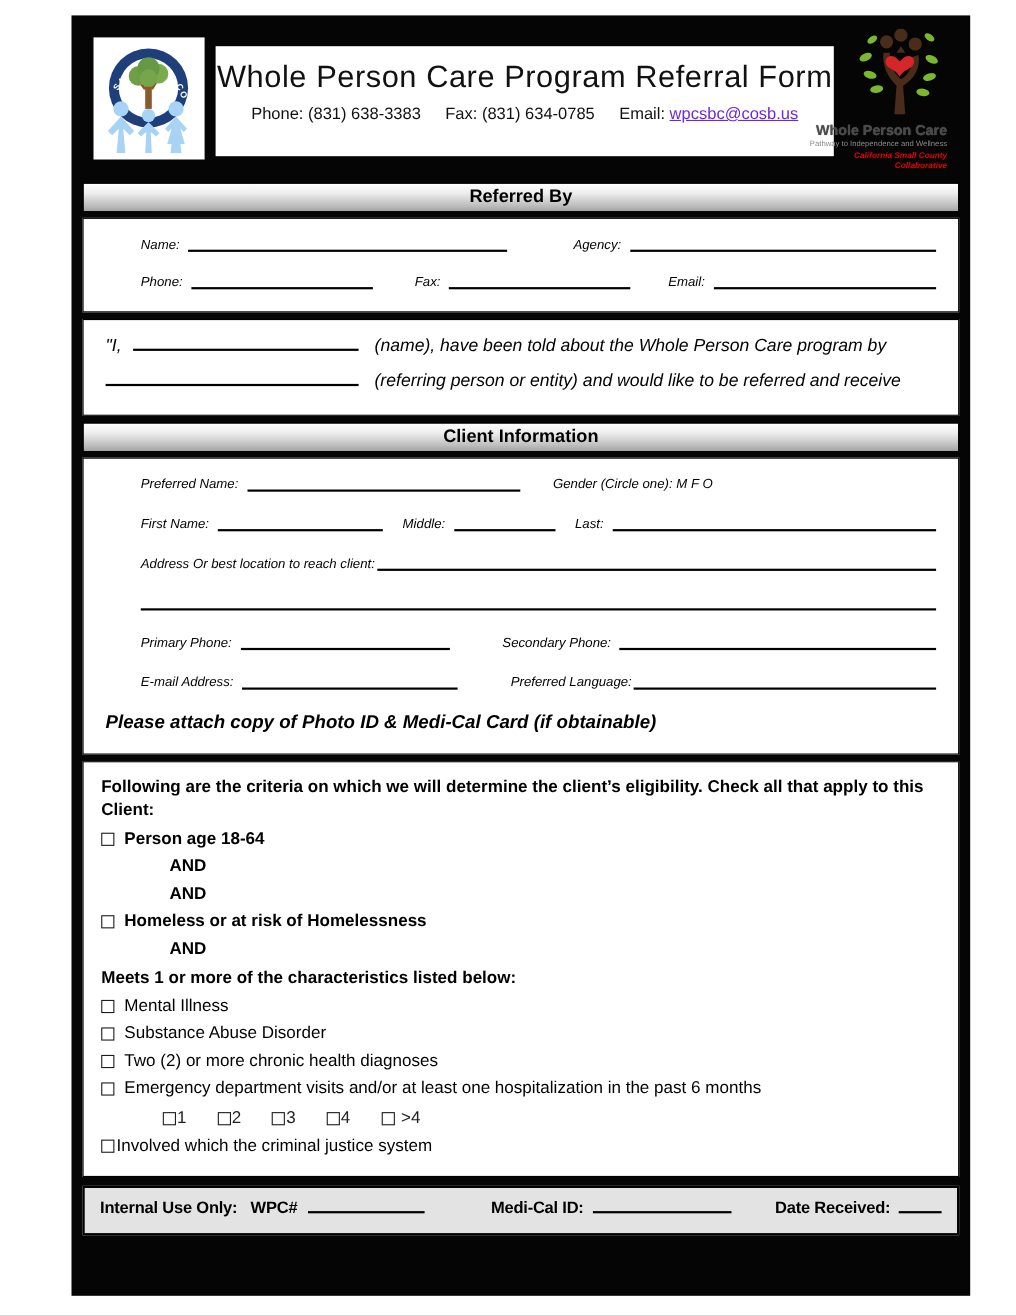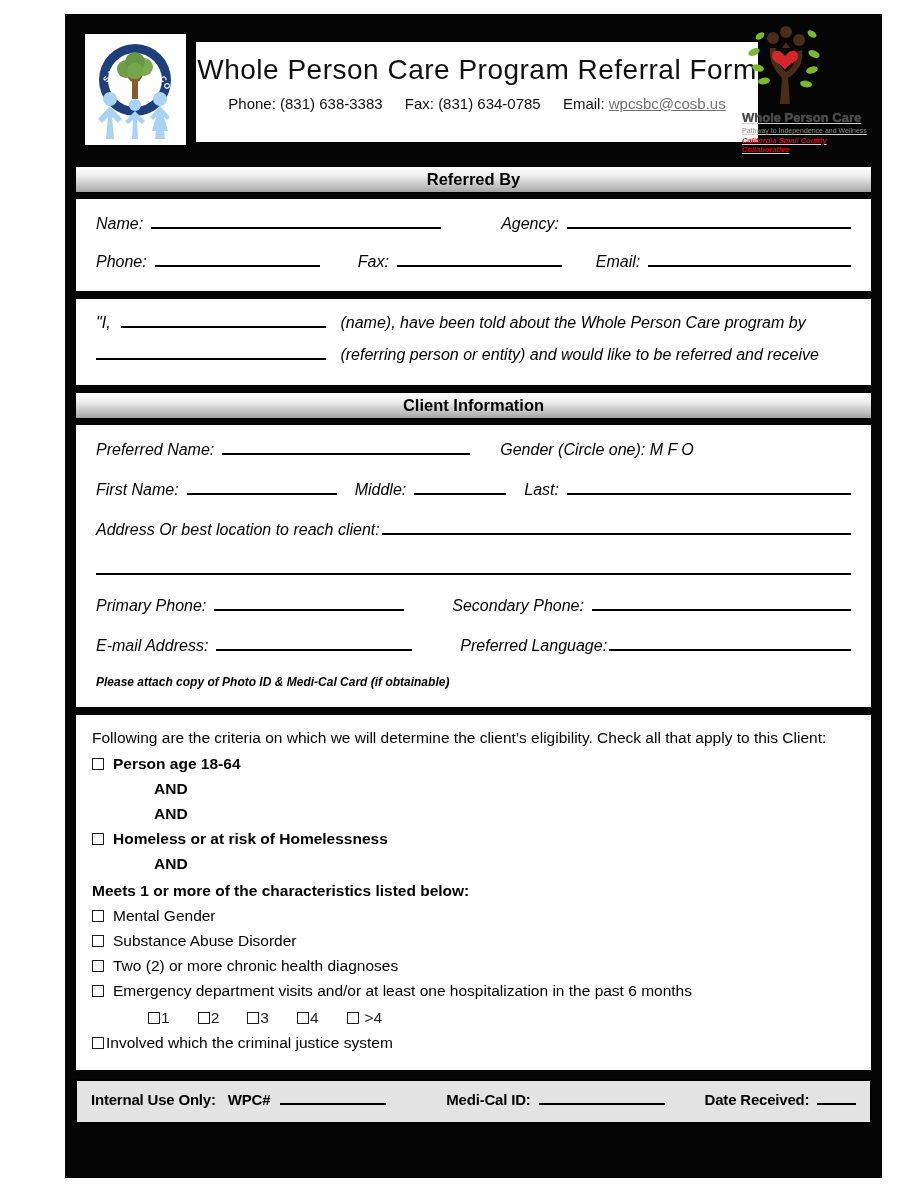--- a/index.html
+++ b/index.html
@@ -25,24 +25,24 @@
     display: flex; align-items: center; justify-content: center;
   }
   .title-box {
     position: absolute; left: 122px; top: 18px;
     width: 562px; height: 100px; background: #fff;
     text-align: center; padding-top: 12px;
   }
   .form-title { font-size: 28px; letter-spacing: 0.5px; color: #111; }
   .contact-line { font-size: 15px; margin-top: 9px; color: #111; }
   .contact-line .sep { display: inline-block; width: 18px; }
-  .email-link { color: #737373; text-decoration: underline; cursor: pointer; }
+  .email-link { color: #6d28d9; text-decoration: underline; cursor: pointer; }
   .right-logo {
-    position: absolute; right: 0px; top: 2px; width: 131px;
-    text-align: left; color: #cfcfcf; text-decoration: underline;
+    position: absolute; right: 12px; top: 2px; width: 131px;
+    text-align: right; color: #cfcfcf;
   }
   .wpc-name { font-size: 13px; font-weight: bold; color: #4a4a4a;
               text-shadow: 0 0 1px #6b6b6b; margin-top: 2px; }
   .wpc-tag  { font-size: 7px; color: #8a8a8a; margin-top: 2px; }
   .wpc-collab { font-size: 7.5px; font-weight: bold; font-style: italic; margin-top: 2px; }
 
   
   .section-bar {
     height: 27px; margin: 0 1px 5px 1px;
     background: linear-gradient(to bottom, #ffffff 0%, #ededed 35%, #bdbdbd 80%, #a3a3a3 100%);
@@ -50,34 +50,34 @@
     display: flex; align-items: center; justify-content: center;
     font-weight: bold; font-size: 16.5px;
   }
   .white-box {
     background: #fff; border: 1px solid #000;
     margin: 0 1px 6px 1px; padding: 10px 20px;
   }
   .bl { display: inline-block; border-bottom: 2.5px solid #000; height: 14px; vertical-align: baseline; }
   .grow { flex: 1; }
 
-  .frow { display: flex; align-items: flex-start; font-style: italic; font-size: 16px; }
+  .frow { display: flex; align-items: flex-start; font-style: italic; font-size: 12px; margin-left: 32px; }
   .frow + .frow { margin-top: 20px; }
   .lbl { white-space: nowrap; margin-right: 8px; }
 
   
   .quote { font-style: italic; font-size: 16px; line-height: 32px; padding: 8px 20px 14px 20px; }
 
   
   .ci .frow + .frow { margin-top: 22px; }
-  .attach-note { font-weight: bold; font-style: italic; font-size: 12px; margin-top: 20px; }
+  .attach-note { font-weight: bold; font-style: italic; font-size: 17px; margin-top: 20px; }
 
   
   .elig { font-size: 15.5px; padding: 12px 16px 18px 16px; }
-  .elig-intro { line-height: 21px; margin-bottom: 7px; }
+  .elig-intro { line-height: 21px; margin-bottom: 7px; font-weight: bold; }
   .chk-row { margin-top: 7px; display: flex; align-items: center; }
   .chk-row.bold { font-weight: bold; }
   .cb {
     display: inline-block; width: 12px; height: 12px;
     border: 1.6px solid #1d1d1d; margin-right: 9px; flex: none;
     background: #fff;
   }
   .cb.tight { margin-right: 1px; }
   .and { font-weight: bold; margin: 7px 0 0 62px; }
   .meets { font-weight: bold; margin-top: 9px; }
@@ -259,21 +259,21 @@
     <div class="chk-row bold">
       <span class="cb"></span>
       <span>Homeless or at risk of Homelessness</span>
     </div>
     <div class="and">AND</div>
 
     <div class="meets">Meets 1 or more of the characteristics listed below:</div>
 
     <div class="chk-row">
       <span class="cb"></span>
-      <span>Mental Gender</span>
+      <span>Mental Illness</span>
     </div>
     <div class="chk-row">
       <span class="cb"></span>
       <span>Substance Abuse Disorder</span>
     </div>
     <div class="chk-row">
       <span class="cb"></span>
       <span>Two (2) or more chronic health diagnoses</span>
     </div>
     <div class="chk-row">

